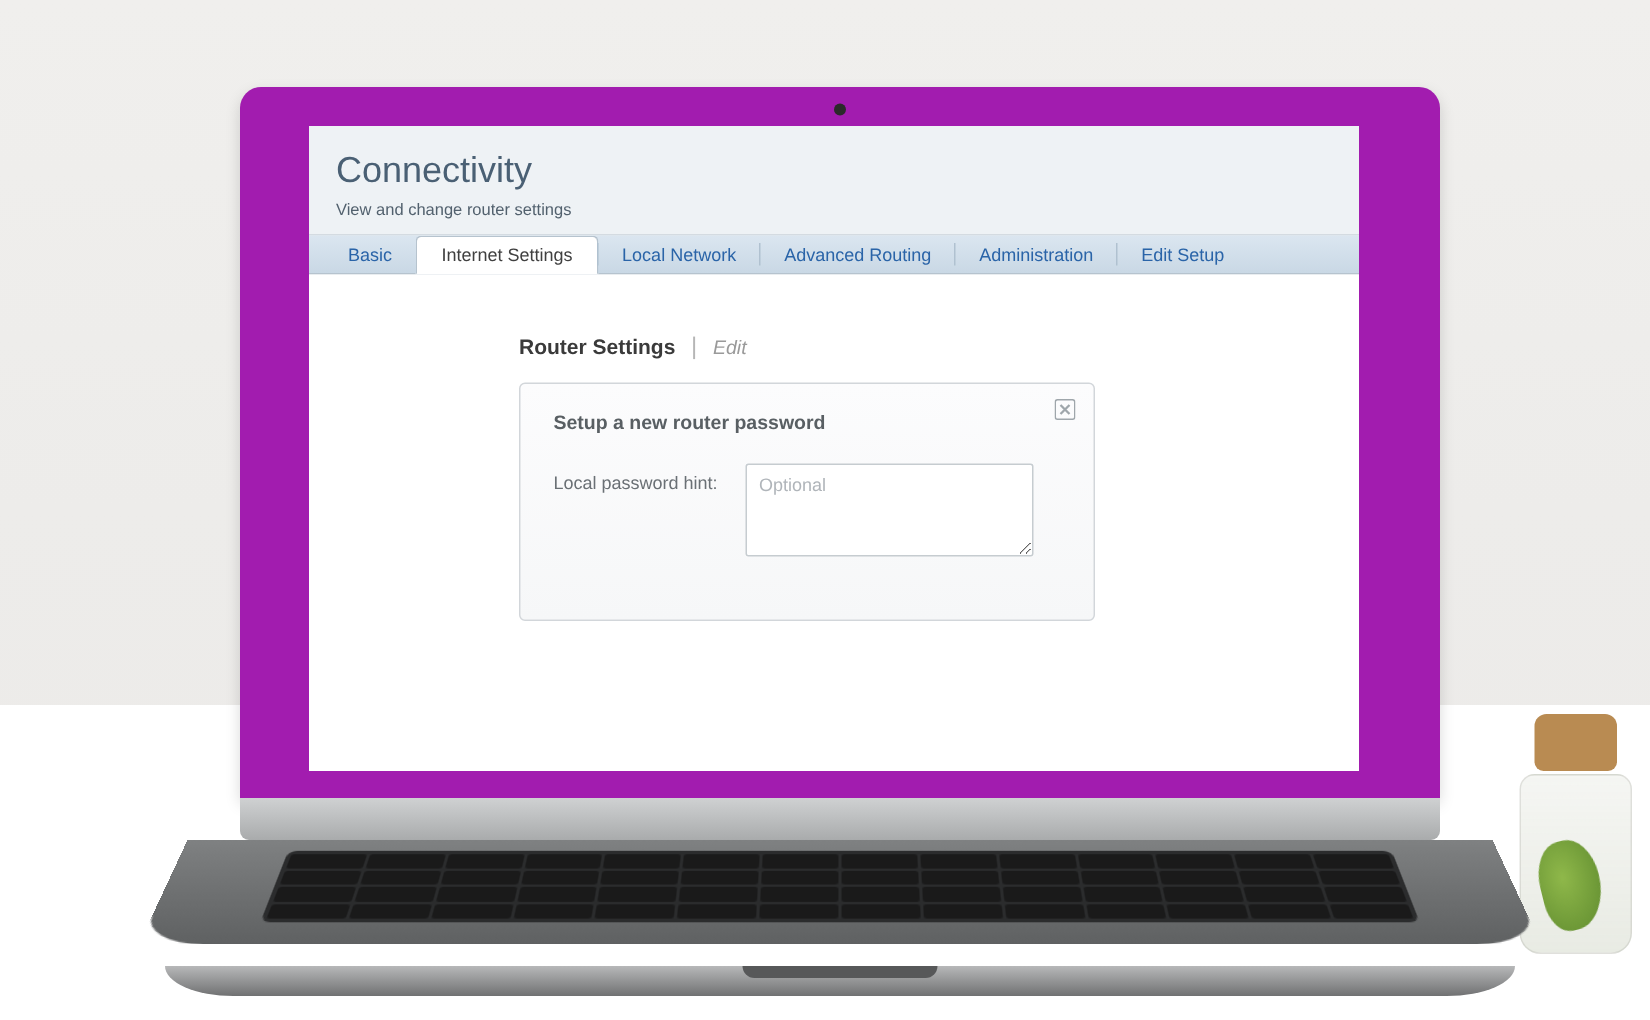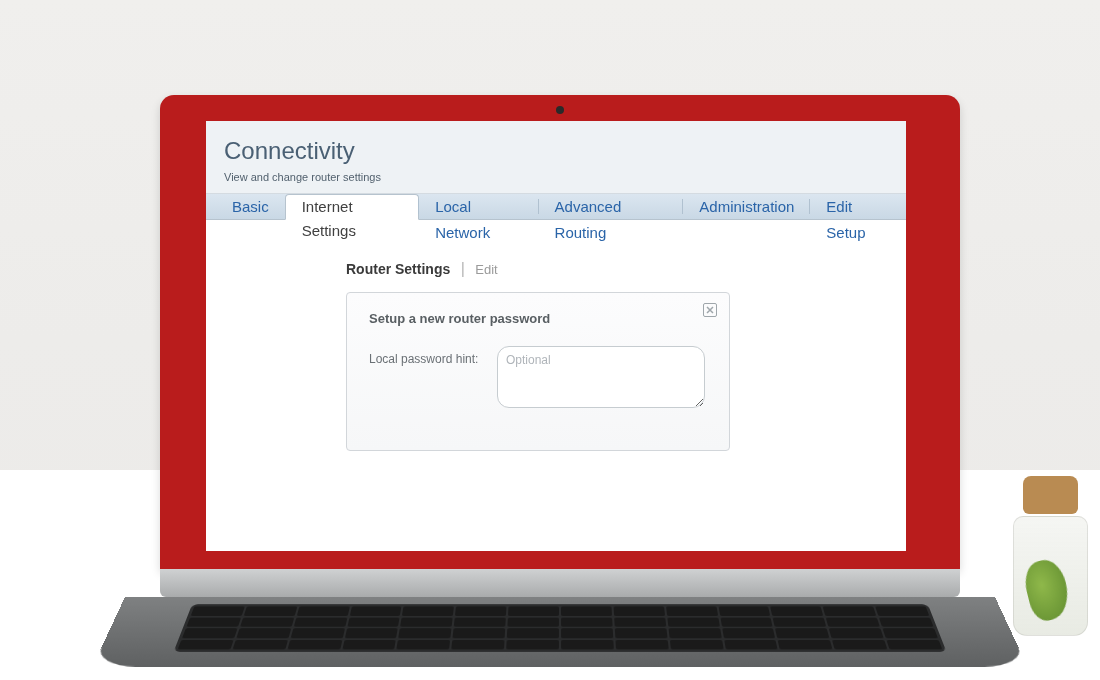--- a/index.html
+++ b/index.html
@@ -35,25 +35,24 @@
     transform: rotate(-14deg);
     filter: blur(0.4px);
   }
 
   
   .laptop {
     position: absolute; left: 160px; top: 58px; width: 800px;
   }
   .bezel {
     position: relative;
-    background: #b91c1c;
+    background: #a21caf;
     border-radius: 14px 14px 0 0;
     padding: 26px 22px 18px 14px;
     box-shadow: 0 4px 10px rgba(0,0,0,0.15);
-    margin-top: 37px;
   }
   .webcam {
     position: absolute; top: 11px; left: 50%; transform: translateX(-50%);
     width: 8px; height: 8px; border-radius: 50%;
     background: #2a2a2a;
   }
   .screen {
     width: 700px; height: 430px;
     margin: 0 auto;
     background: #eef2f5;
@@ -114,21 +113,21 @@
   .tabs {
     display: flex;
     background: linear-gradient(180deg, #dbe6f0, #c9d8e5);
     height: 26px;
     border-bottom: 1px solid #b6c3ce;
     padding-left: 10px;
   }
   .tab {
     position: relative;
     padding: 0 16px;
-    font-size: 15px;
+    font-size: 12px;
     line-height: 26px;
     color: #2a64a8;
     cursor: pointer;
   }
   .tab + .tab::before {
     content: "";
     position: absolute; left: -1px; top: 5px; bottom: 5px; width: 1px;
     background: #b0c1d0;
   }
   .tab.active {
@@ -146,21 +145,21 @@
     padding: 40px 0 0 140px;
     height: calc(100% - 26px - 64px);
   }
   .sec-head {
     margin-bottom: 14px;
   }
   .sec-title {
     font-size: 14px; font-weight: bold; color: #3a3a3a; display: inline;
   }
   .sec-sep { color: #b6b6b6; margin: 0 6px; }
-  .sec-edit { color: #9a9a9a; font-size: 13px; cursor: pointer; }
+  .sec-edit { color: #9a9a9a; font-size: 13px; cursor: pointer; font-style: italic; }
   .panel {
     width: 384px;
     border: 1px solid #d2d6da;
     background: linear-gradient(180deg, #fcfcfd, #f6f7f8);
     border-radius: 4px;
     padding: 18px 22px 26px 22px;
     position: relative;
   }
   .panel-close {
     position: absolute; top: 10px; right: 12px;
@@ -187,22 +186,22 @@
     padding: 0 30px 0 8px;
     font-size: 13px; letter-spacing: 2px;
     color: #333;
     outline: none;
   }
   .eye {
     position: absolute; right: 6px; top: 50%; transform: translateY(-50%);
     width: 18px; height: 18px; color: #5a5f63; cursor: pointer;
   }
   .hint {
-    width: 208px; height: 62px;
-    border: 1px solid #c6ccd0; border-radius: 12px;
+    width: 192px; height: 62px;
+    border: 1px solid #c6ccd0; border-radius: 2px;
     padding: 6px 8px; font-size: 12px;
     font-family: inherit; color: #444; resize: both;
     outline: none;
   }
   .hint::placeholder { color: #b0b5ba; }
 </style>
 </head>
 <body>
 
 <div class="desk"></div>

